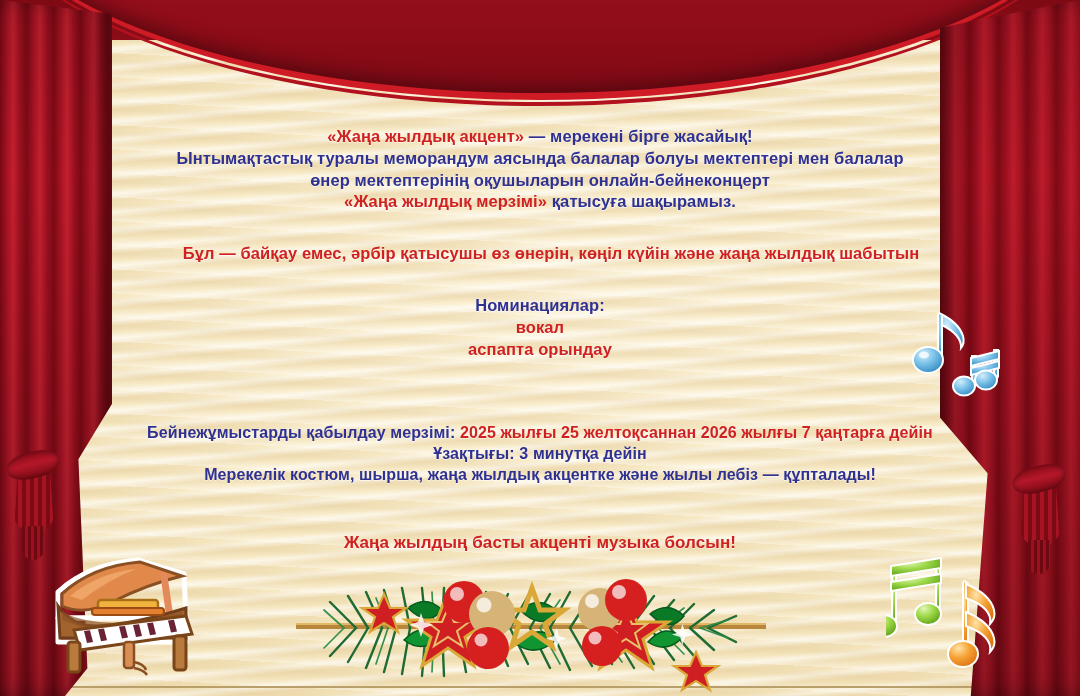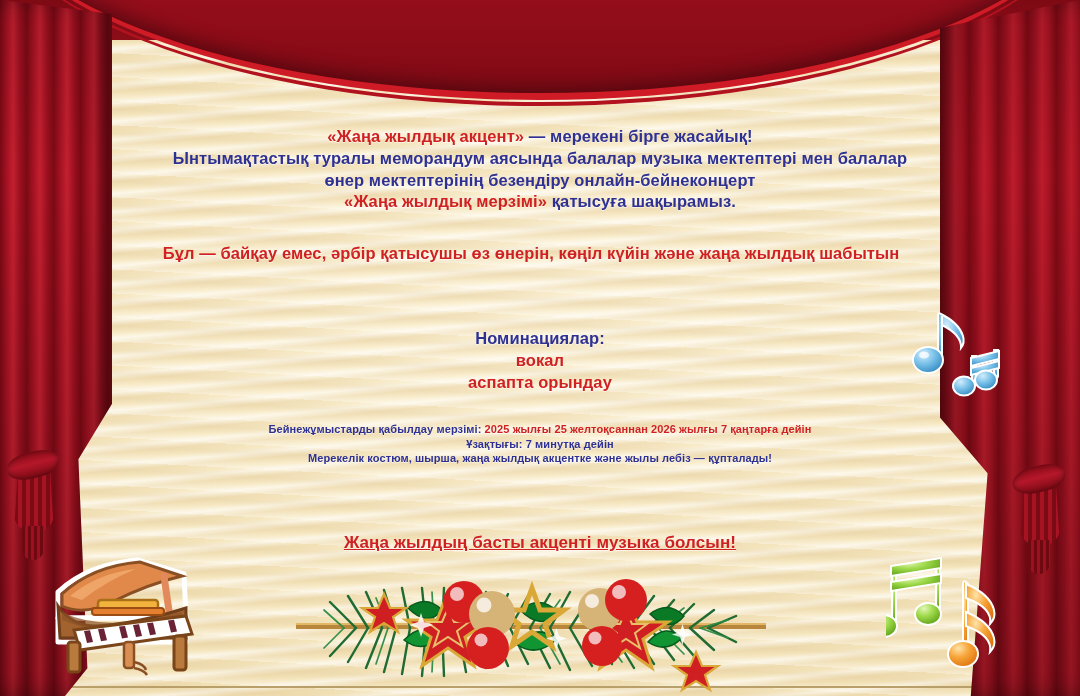--- a/index.html
+++ b/index.html
@@ -128,28 +128,28 @@
     font-weight:bold;
     letter-spacing:.1px;
     line-height:1.32;
     text-shadow:0 1px 0 rgba(255,255,255,.55);
   }
   .red{color:#cf2121;}
   .blue{color:#2e3192;}
 
   .blk-intro{position:absolute;left:60px;top:126px;width:960px;}
   .blk-intro .line{font-size:16.5px;}
-  .blk-two{position:absolute;left:47px;top:243px;width:968px;}
+  .blk-two{position:absolute;left:67px;top:243px;width:968px;}
   .blk-two .line{font-size:16.5px;}
-  .blk-nom{position:absolute;left:0;top:328px;width:1080px;}
+  .blk-nom{position:absolute;left:0;top:295px;width:1080px;}
   .blk-nom .line{font-size:16.5px;}
   .blk-det{position:absolute;left:36px;top:422px;width:1008px;}
-  .blk-det .line{font-size:11px;}
+  .blk-det .line{font-size:16px;}
   .blk-final{position:absolute;left:0;top:532px;width:1080px;}
-  .blk-final .line{font-size:17px;text-decoration:underline;}
+  .blk-final .line{font-size:17px;}
 
   
   .piano{position:absolute;left:36px;top:546px;width:182px;height:134px;z-index:11;}
 
   
   .notes-blue{position:absolute;left:902px;top:300px;width:120px;height:104px;z-index:11;}
   .notes-green{position:absolute;left:886px;top:556px;width:78px;height:110px;z-index:11;}
   .notes-orange{position:absolute;left:946px;top:572px;width:78px;height:110px;z-index:11;}
 
   
@@ -186,42 +186,42 @@
     <div class="tassel"></div>
     <div class="band"></div>
   </div>
 
   <div class="content">
 
     <div class="blk-intro">
       <div class="line">
         <span class="red">«Жаңа жылдық акцент»</span><span class="blue"> — мерекені бірге жасайық!</span>
       </div>
-      <div class="line blue">Ынтымақтастық туралы меморандум аясында балалар музыка мектептері мен балалар</div>
-      <div class="line blue">өнер мектептерінің безендіру онлайн-бейнеконцерт</div>
+      <div class="line blue">Ынтымақтастық туралы меморандум аясында балалар болуы мектептері мен балалар</div>
+      <div class="line blue">өнер мектептерінің оқушыларын онлайн-бейнеконцерт</div>
       <div class="line">
         <span class="red">«Жаңа жылдық мерзімі»</span><span class="blue"> қатысуға шақырамыз.</span>
       </div>
     </div>
 
     <div class="blk-two">
       <div class="line red">Бұл — байқау емес, әрбір қатысушы өз өнерін, көңіл күйін және жаңа жылдық шабытын</div>
     </div>
 
     <div class="blk-nom">
       <div class="line blue">Номинациялар:</div>
       <div class="line red">вокал</div>
       <div class="line red">аспапта орындау</div>
     </div>
 
     <div class="blk-det">
       <div class="line">
         <span class="blue">Бейнежұмыстарды қабылдау мерзімі: </span><span class="red">2025 жылғы 25 желтоқсаннан 2026 жылғы 7 қаңтарға дейін</span>
       </div>
-      <div class="line blue">Ұзақтығы: 7 минутқа дейін</div>
+      <div class="line blue">Ұзақтығы: 3 минутқа дейін</div>
       <div class="line blue">Мерекелік костюм, шырша, жаңа жылдық акцентке және жылы лебіз — құпталады!</div>
     </div>
 
     <div class="blk-final">
       <div class="line red">Жаңа жылдың басты акценті музыка болсын!</div>
     </div>
   </div>
 
   <svg class="piano" viewBox="0 0 182 134">
     <g stroke="#ffffff" stroke-width="5" fill="none" stroke-linejoin="round">

